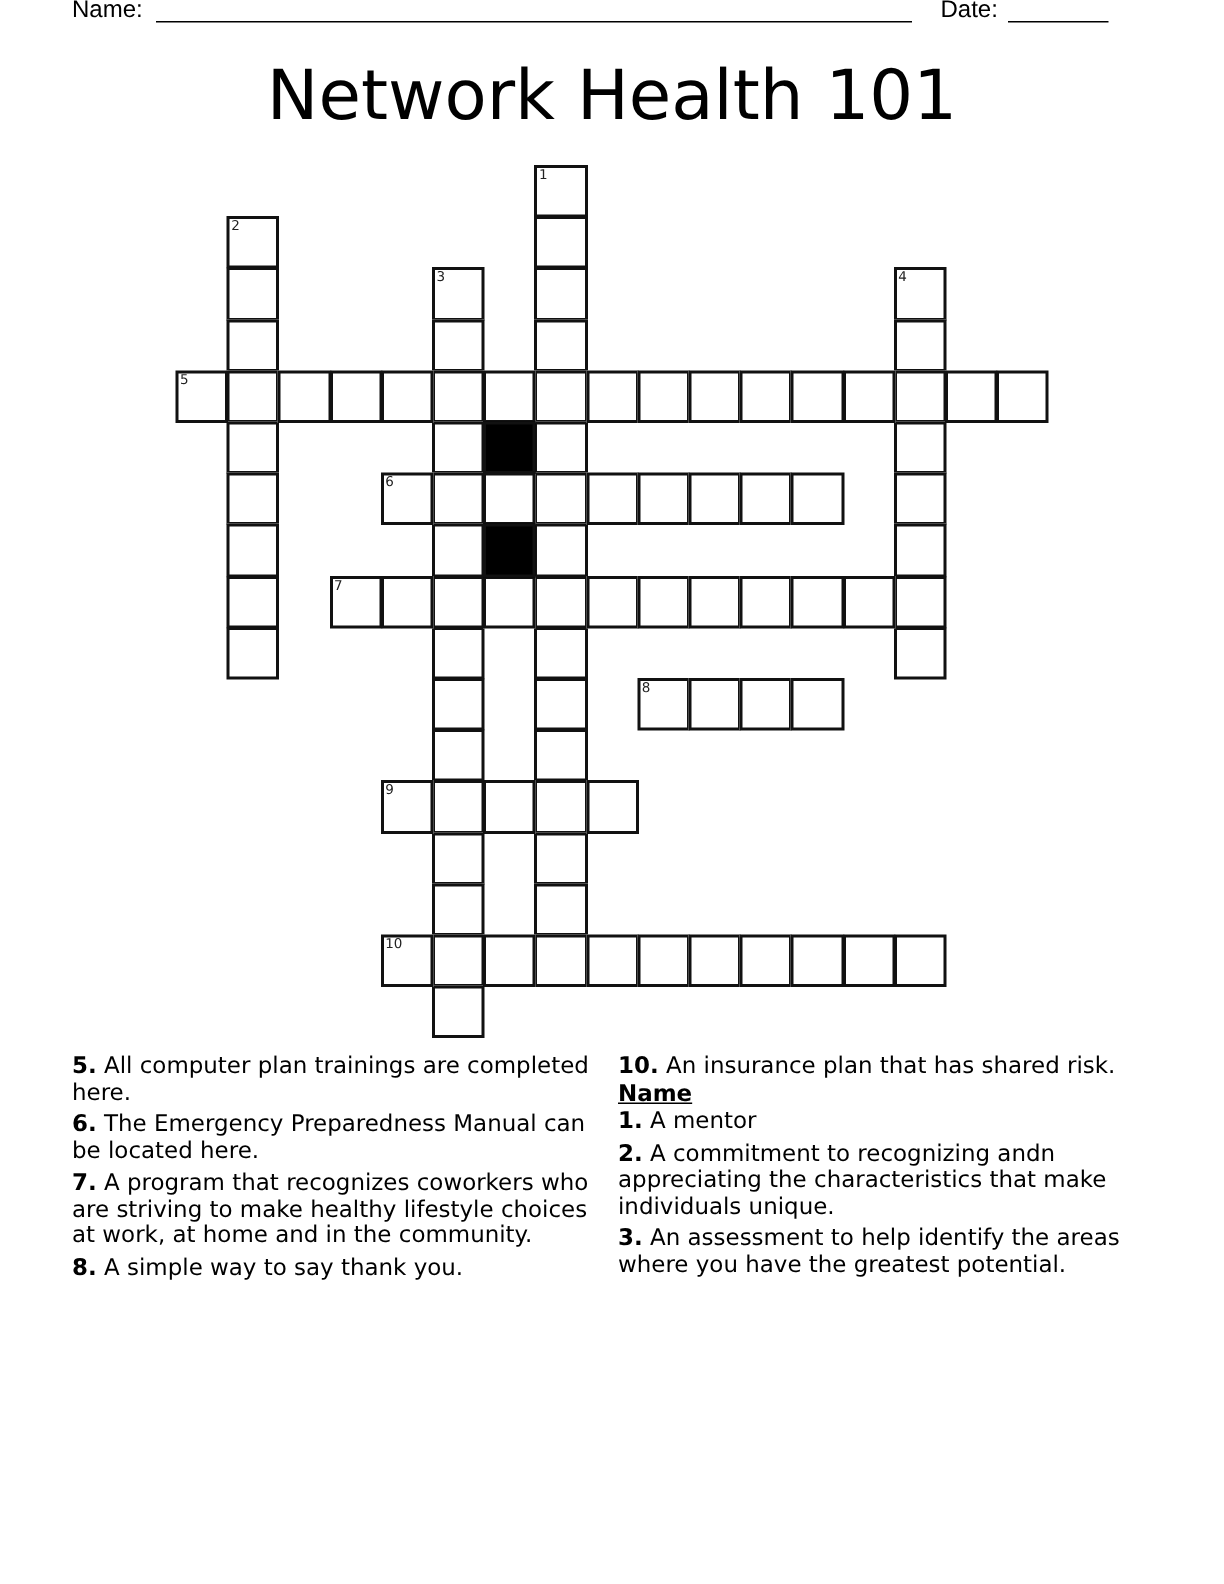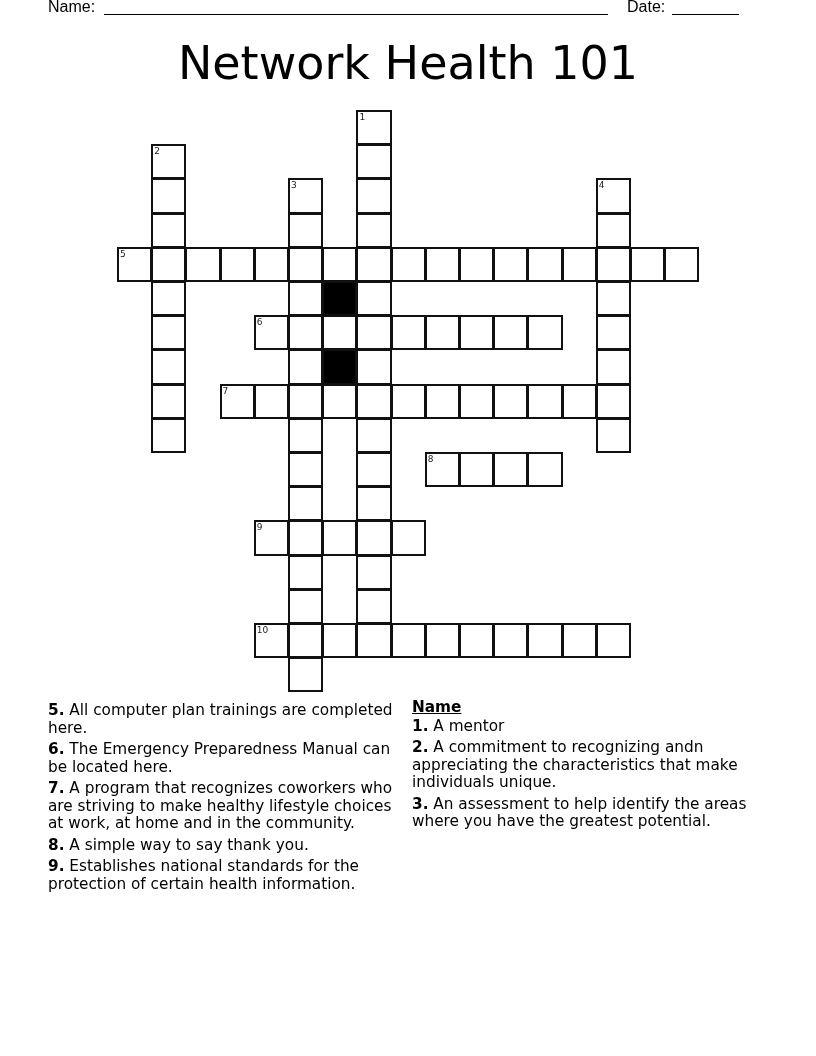--- a/index.html
+++ b/index.html
@@ -165,21 +165,21 @@
     <div class="cell" style="left: 595.8px; top: 623px;"></div>
     <div class="cell black" style="left: 322.2px; top: 281px;"></div>
     <div class="cell black" style="left: 322.2px; top: 349.4px;"></div>
   </div>
 
 <div class="clues left">
   <div class="clue"><b>5.</b> <span>All computer plan trainings are completed here.</span></div>
   <div class="clue"><b>6.</b> <span>The Emergency Preparedness Manual can be located here.</span></div>
   <div class="clue"><b>7.</b> <span>A program that recognizes coworkers who are striving to make healthy lifestyle choices at work, at home and in the community.</span></div>
   <div class="clue"><b>8.</b> <span>A simple way to say thank you.</span></div>
-  <div class="clue"><b>9.</b> <span>Establishes national standards for the protection of certain health information.</span></div>
 </div>
 
 <div class="clues right">
+  <div class="clue"><b>10.</b> <span>An insurance plan that has shared risk.</span></div>
   <div class="clue-heading" style="margin-top:-3px">Name</div>
   <div class="clue"><b>1.</b> <span>A mentor</span></div>
   <div class="clue"><b>2.</b> <span>A commitment to recognizing andn appreciating the characteristics that make individuals unique.</span></div>
   <div class="clue"><b>3.</b> <span>An assessment to help identify the areas where you have the greatest potential.</span></div>
 </div>
 
 </body></html>

